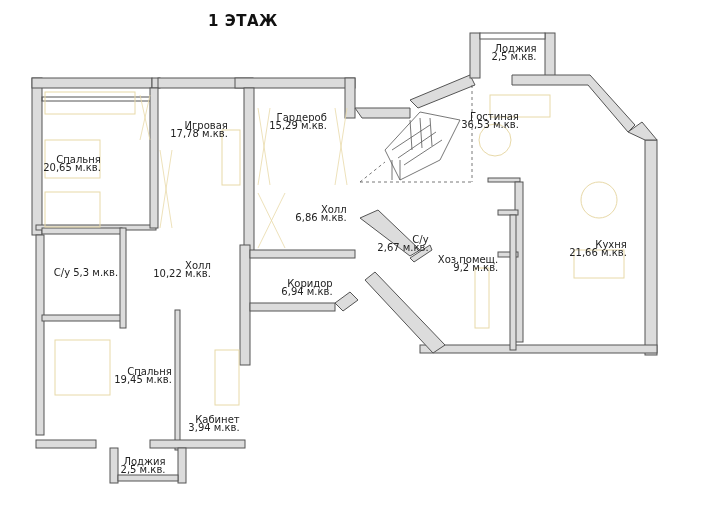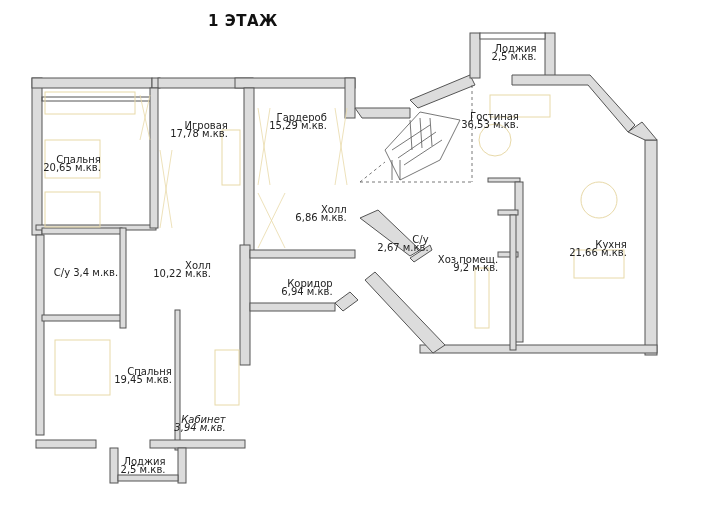--- a/index.html
+++ b/index.html
@@ -120,21 +120,21 @@
     </div>
   <div class="label" style="left:298px;top:114px;">
       <span class="n">Гардероб</span>
       <span class="a">15,29 м.кв.</span>
     </div>
   <div class="label" style="left:321px;top:206px;">
       <span class="n">Холл</span>
       <span class="a">6,86 м.кв.</span>
     </div>
   <div class="label" style="left:86px;top:269px;">
-      <span class="n">С/у 3,4 м.кв.</span>
+      <span class="n">С/у 5,3 м.кв.</span>
     </div>
   <div class="label" style="left:182px;top:262px;">
       <span class="n">Холл</span>
       <span class="a">10,22 м.кв.</span>
     </div>
   <div class="label" style="left:307px;top:280px;">
       <span class="n">Коридор</span>
       <span class="a">6,94 м.кв.</span>
     </div>
   <div class="label" style="left:403px;top:236px;">
@@ -154,21 +154,21 @@
       <span class="a">21,66 м.кв.</span>
     </div>
   <div class="label" style="left:514px;top:45px;">
       <span class="n">Лоджия</span>
       <span class="a">2,5 м.кв.</span>
     </div>
   <div class="label" style="left:143px;top:368px;">
       <span class="n">Спальня</span>
       <span class="a">19,45 м.кв.</span>
     </div>
-  <div class="label" style="left:200px;top:416px;font-style:italic;">
+  <div class="label" style="left:214px;top:416px;">
       <span class="n">Кабинет</span>
       <span class="a">3,94 м.кв.</span>
     </div>
   <div class="label" style="left:143px;top:458px;">
       <span class="n">Лоджия</span>
       <span class="a">2,5 м.кв.</span>
     </div>
 </div>
 
 </body></html>

